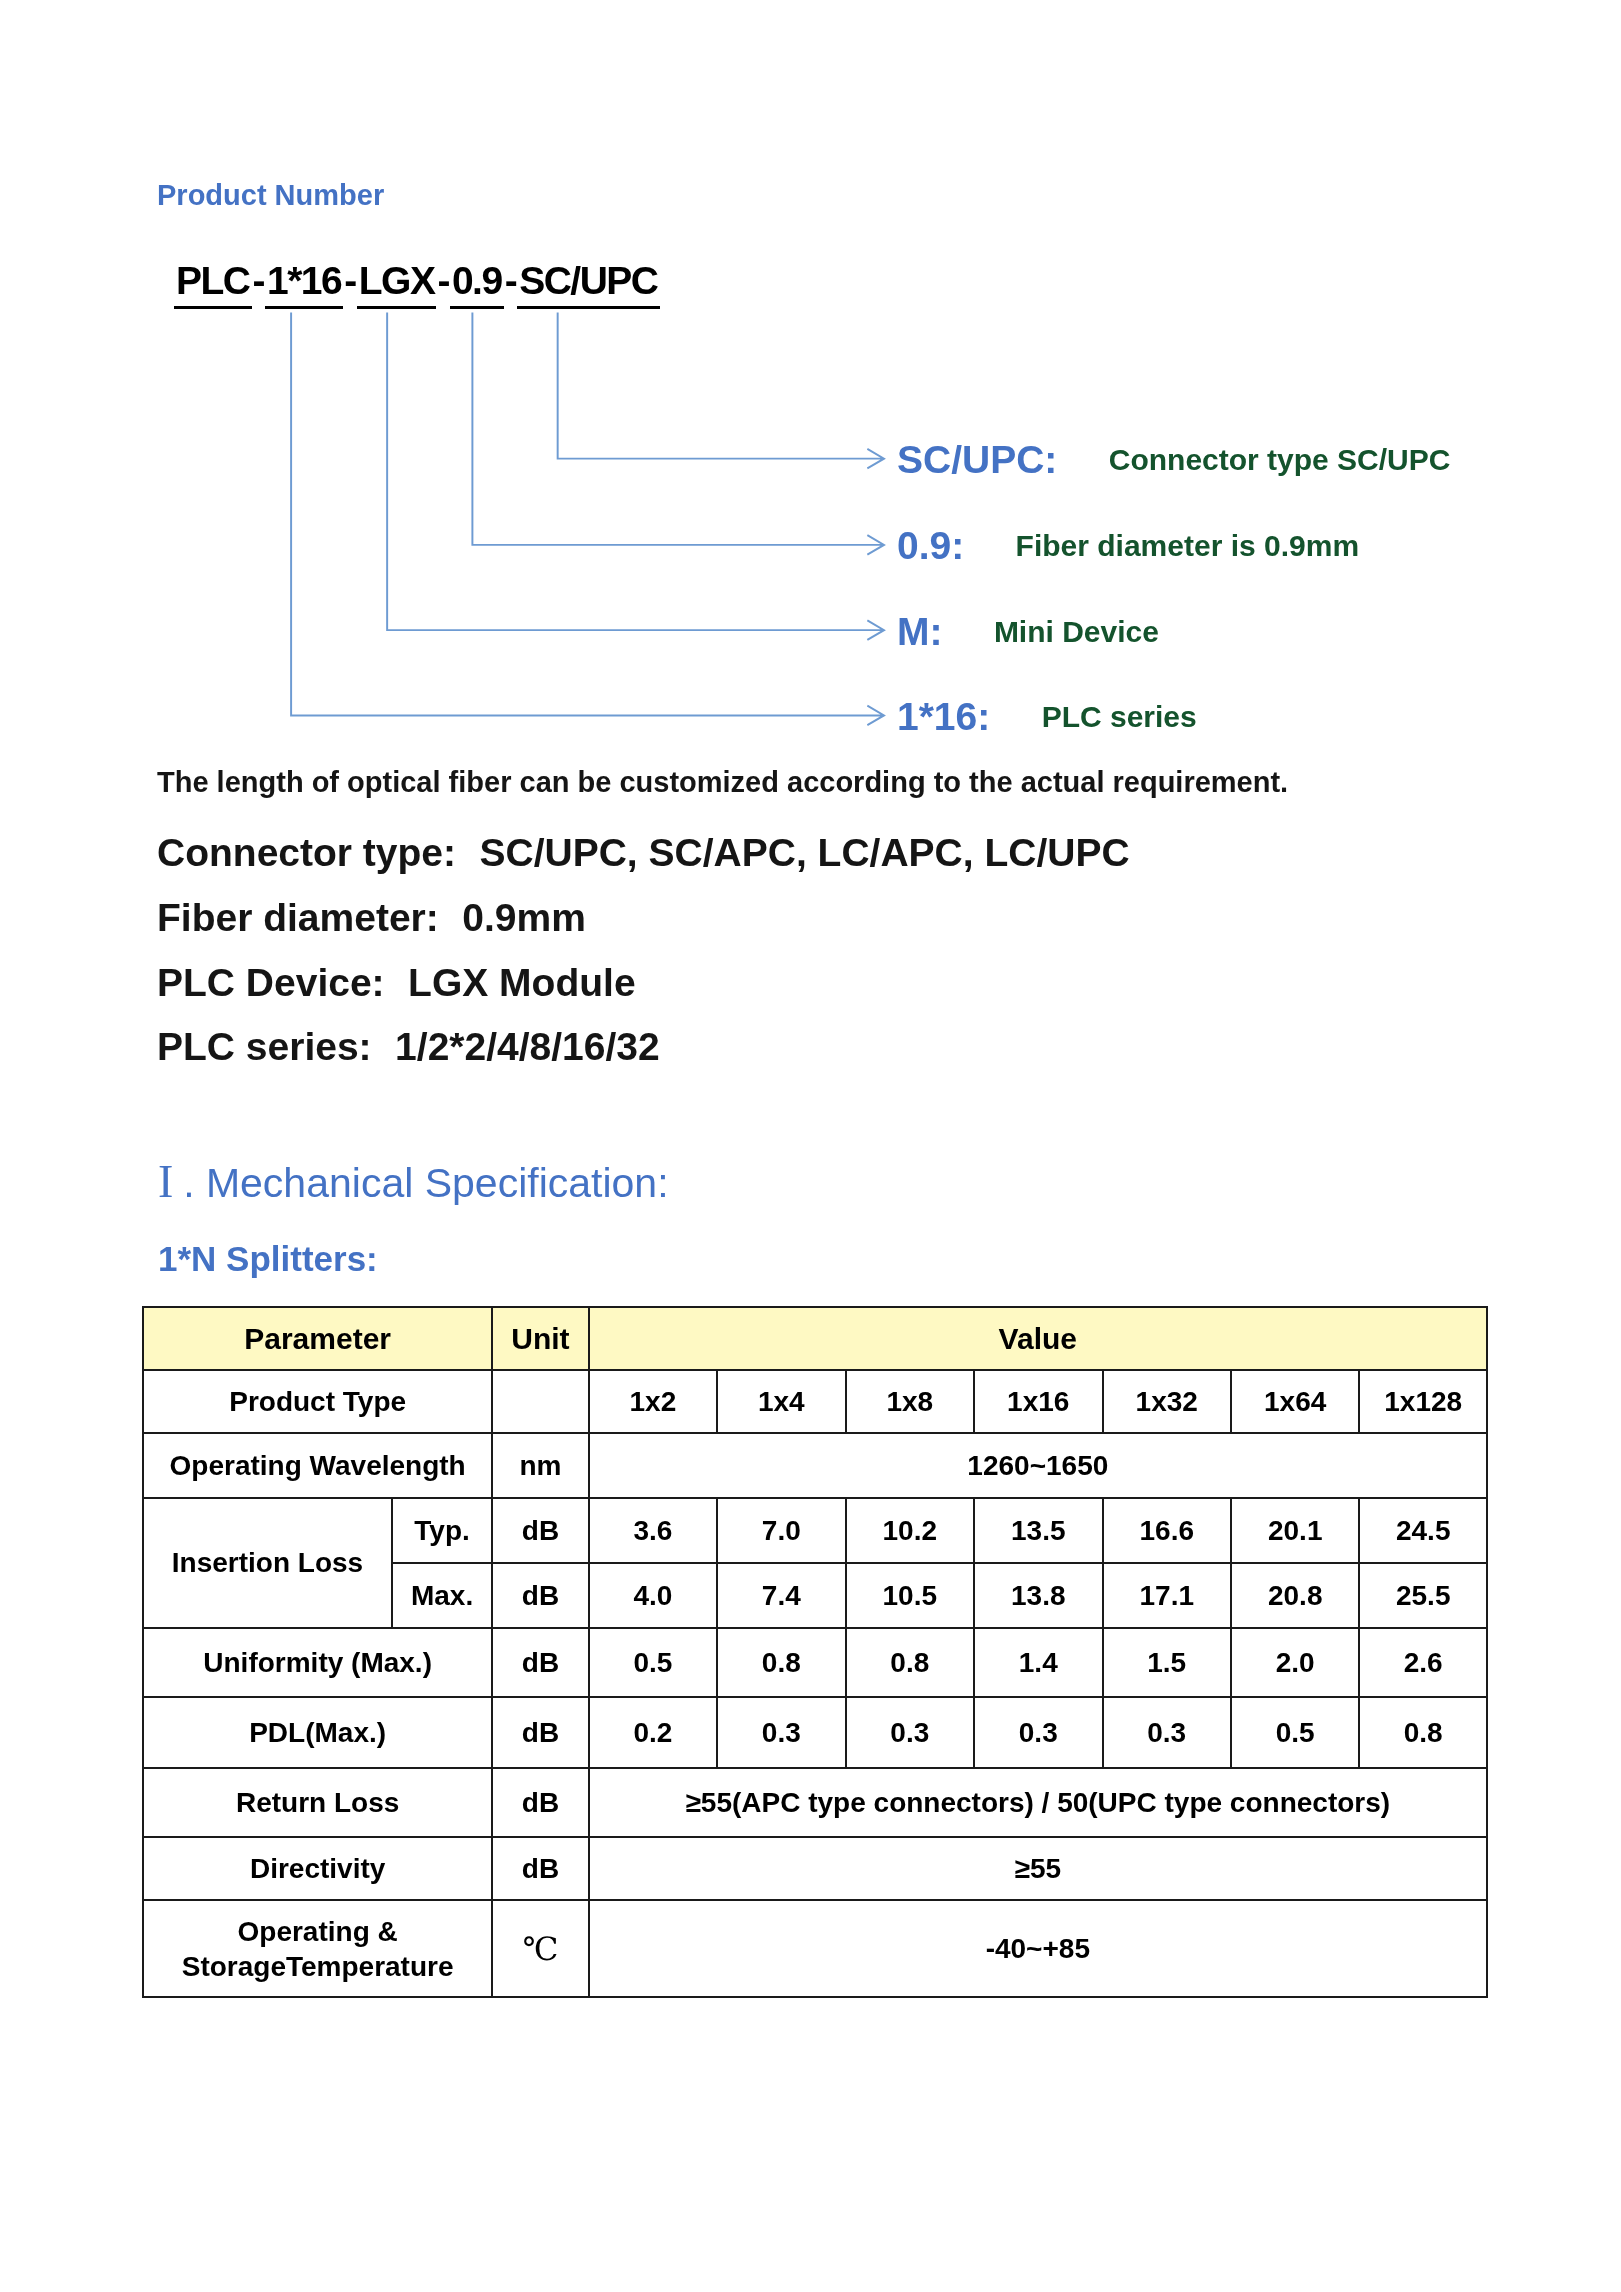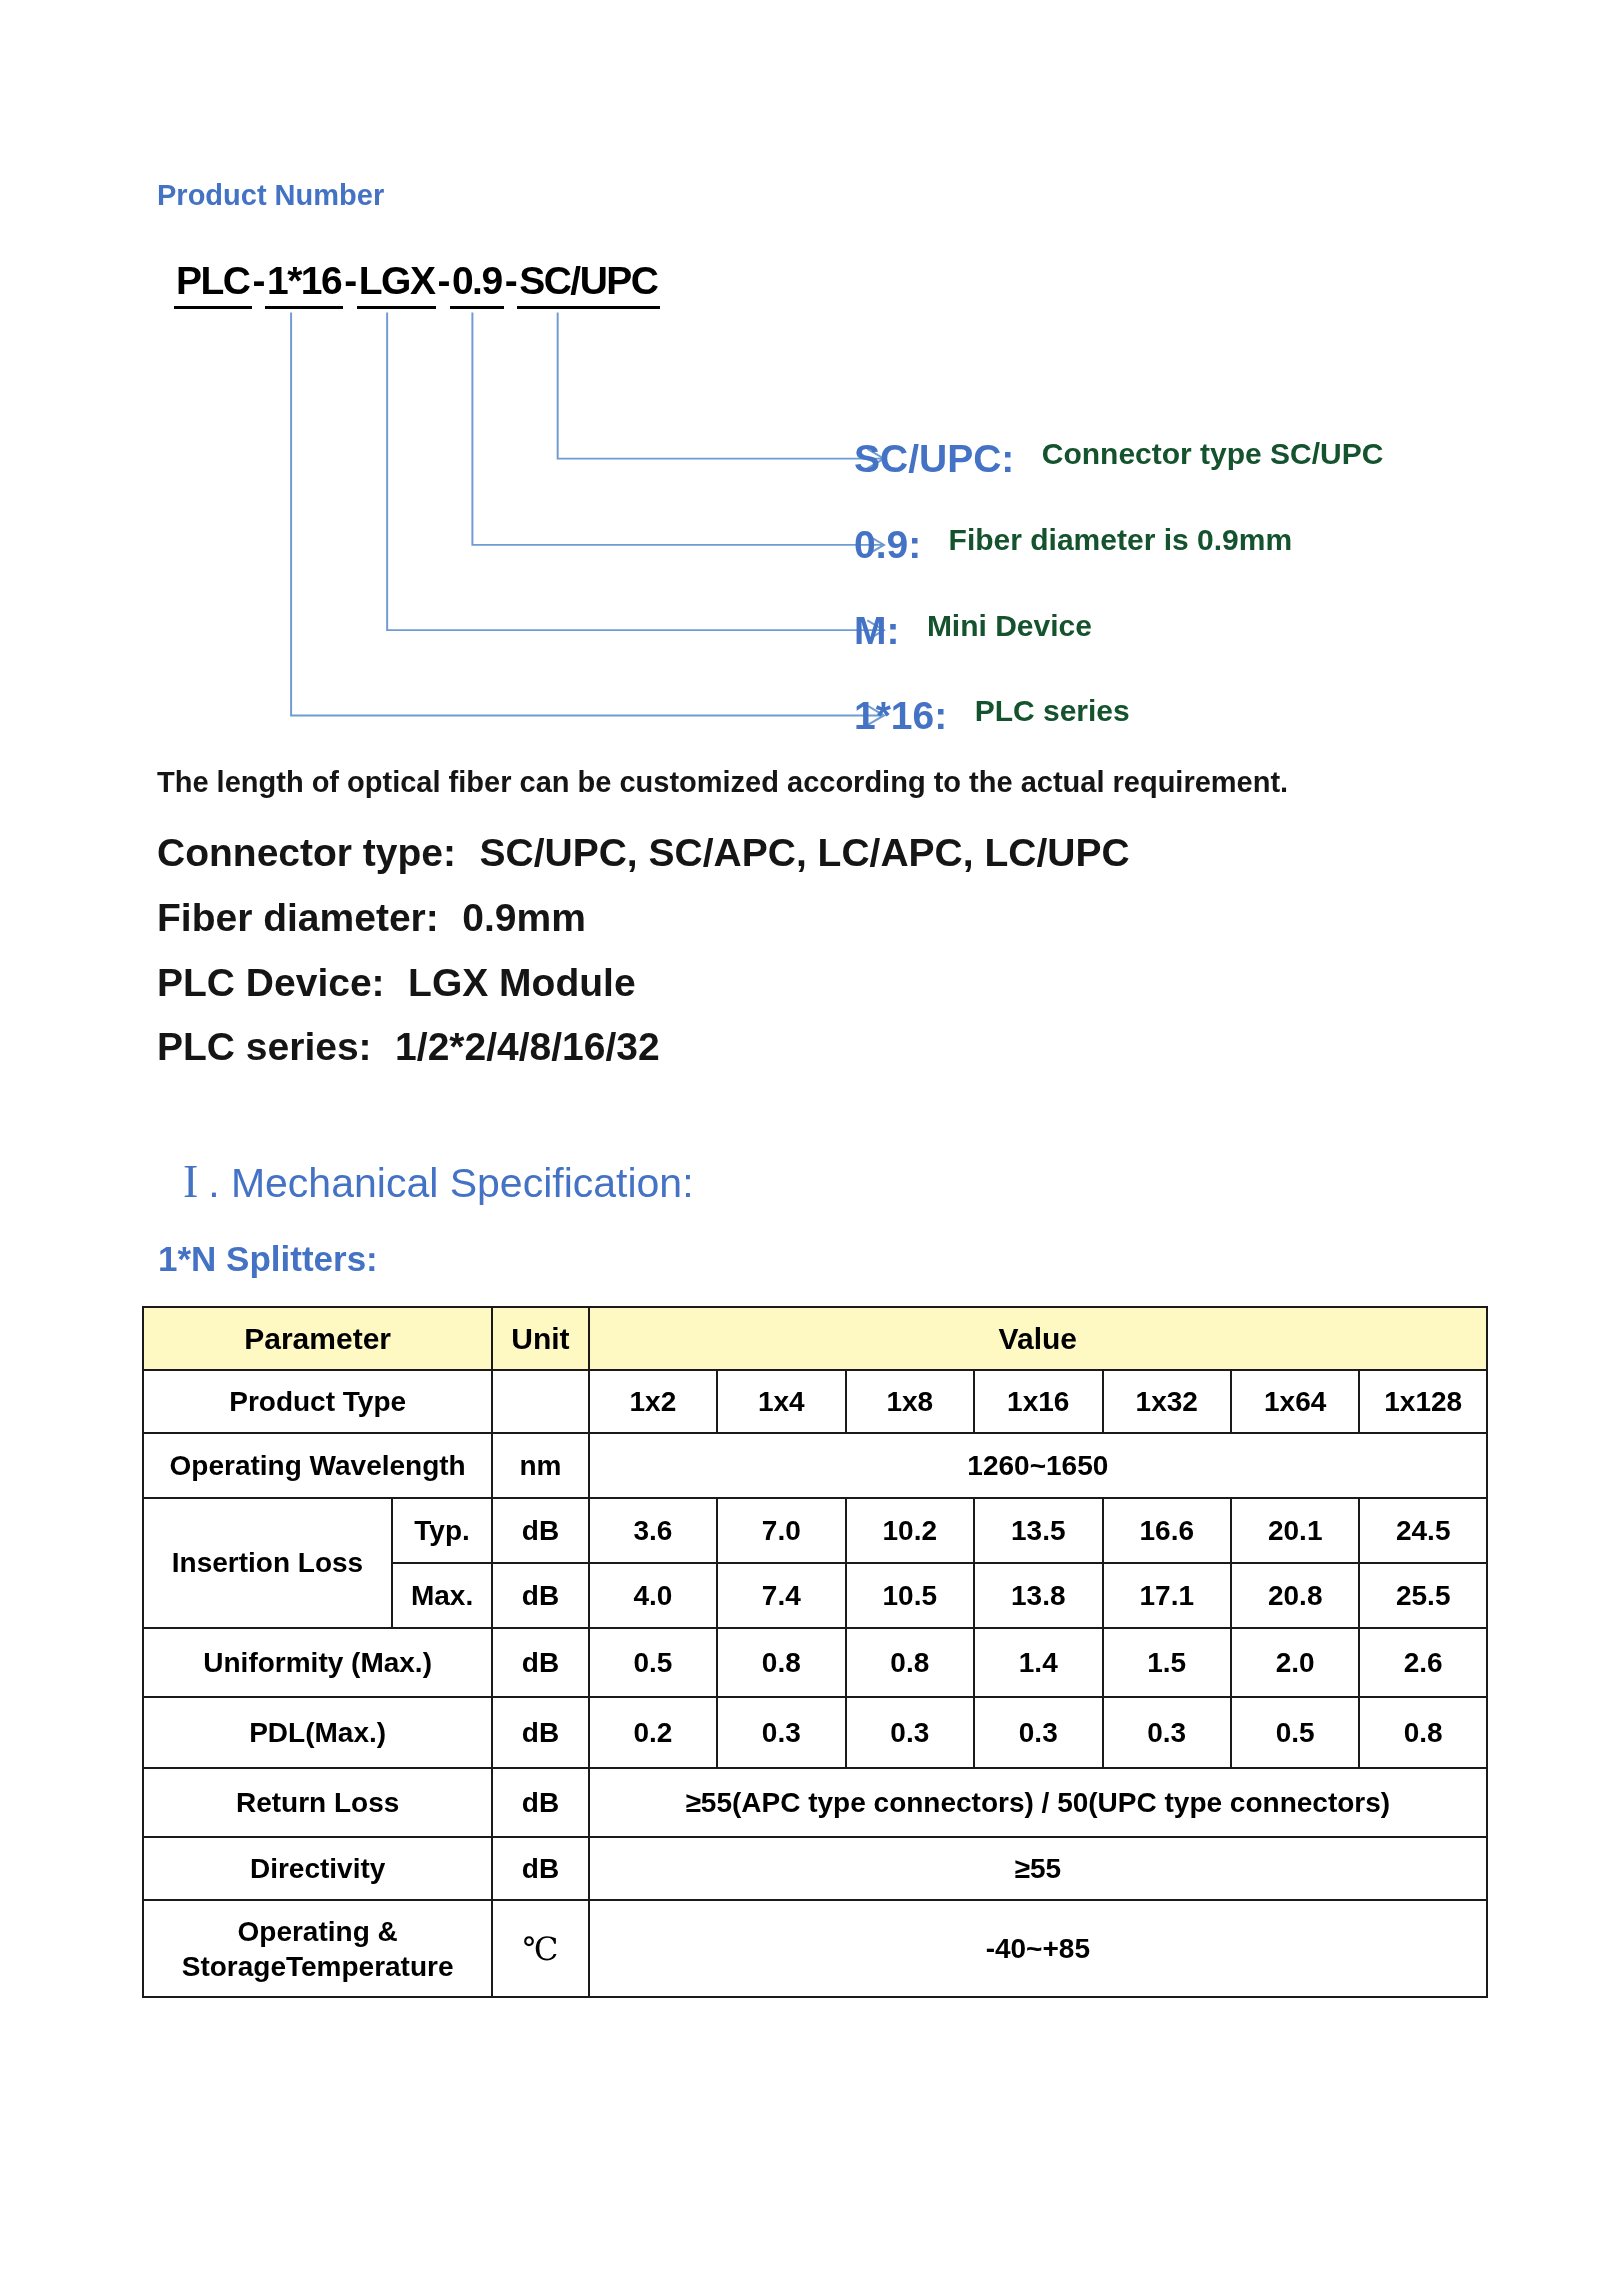--- a/index.html
+++ b/index.html
@@ -24,31 +24,31 @@
     font-size:39px;font-weight:bold;color:#000;
     letter-spacing:-1.5px;white-space:nowrap;
   }
   .pn .seg{display:inline-block;border-bottom:3.9px solid #000;padding:0 2px 2.9px 2px;}
   .pn .sep{display:inline-block;padding:0 1px 2.9px 1px;}
 
   
   #connector-svg{left:0;top:0;width:1621px;height:1078px;pointer-events:none;}
 
   
-  .bk-row{left:854px;height:45px;display:flex;align-items:flex-start;white-space:nowrap;}
+  .bk-row{left:897px;height:45px;display:flex;align-items:center;white-space:nowrap;gap:24px;}
   .bk-key{font-size:39px;font-weight:bold;color:#4472C4;}
   .bk-desc{font-size:30px;font-weight:bold;color:#14532d;margin-left:27.4px;}
 
   
   .note{left:157px;font-size:29px;font-weight:bold;color:#151515;white-space:nowrap;}
   .spec-line{left:157px;font-size:39px;font-weight:bold;color:#151515;white-space:nowrap;}
   .spec-line .val{margin-left:23.5px;}
 
   
-  .section-h{left:183px;top:1155px;font-size:41px;font-weight:400;color:#4472C4;white-space:nowrap;}
+  .section-h{left:158px;top:1155px;font-size:41px;font-weight:400;color:#4472C4;white-space:nowrap;}
   .section-h .numeral{font-family:"Liberation Serif", serif;font-size:46px;margin-right:9.8px;}
   .subsection-h{left:158px;top:1239px;font-size:35px;font-weight:bold;color:#4472C4;}
 
   
   table.spec{
     position:absolute;left:142px;top:1306px;
     border-collapse:collapse;
     width:1346px;
     table-layout:fixed;
     font-weight:bold;font-size:28px;color:#000;

